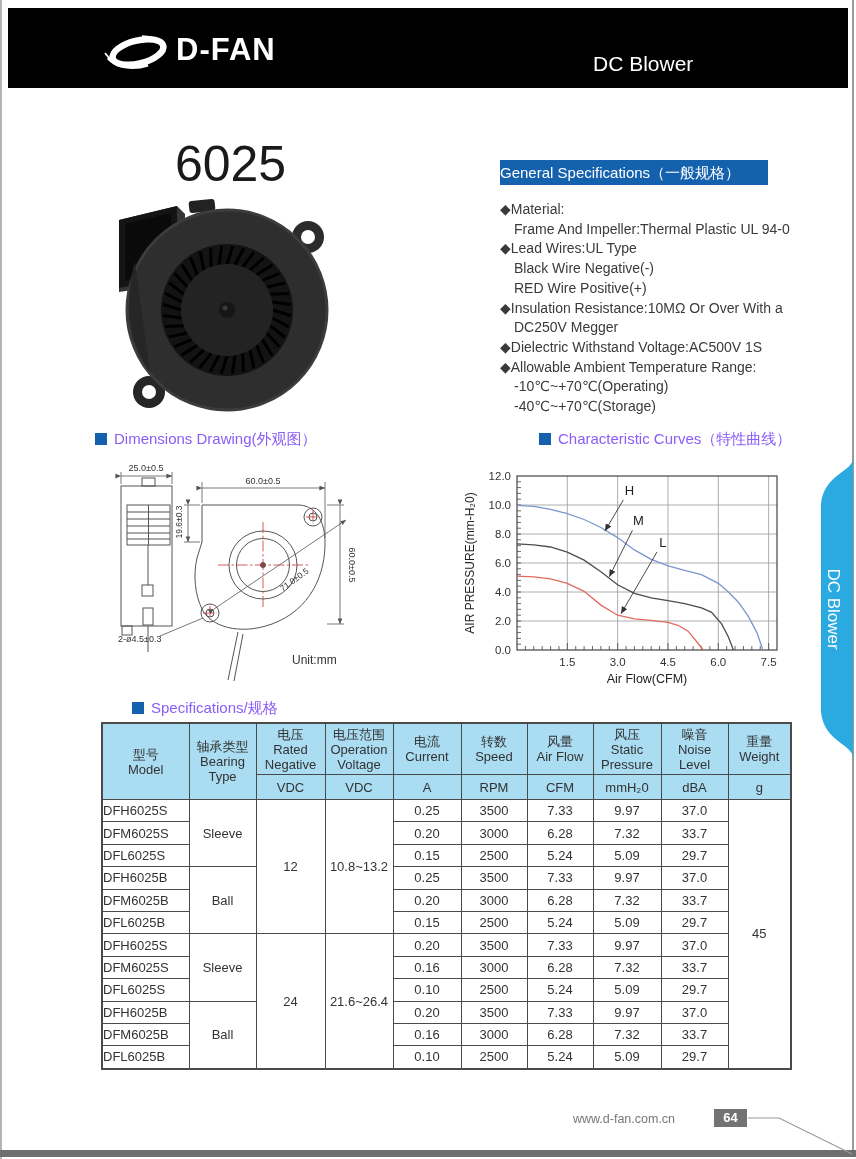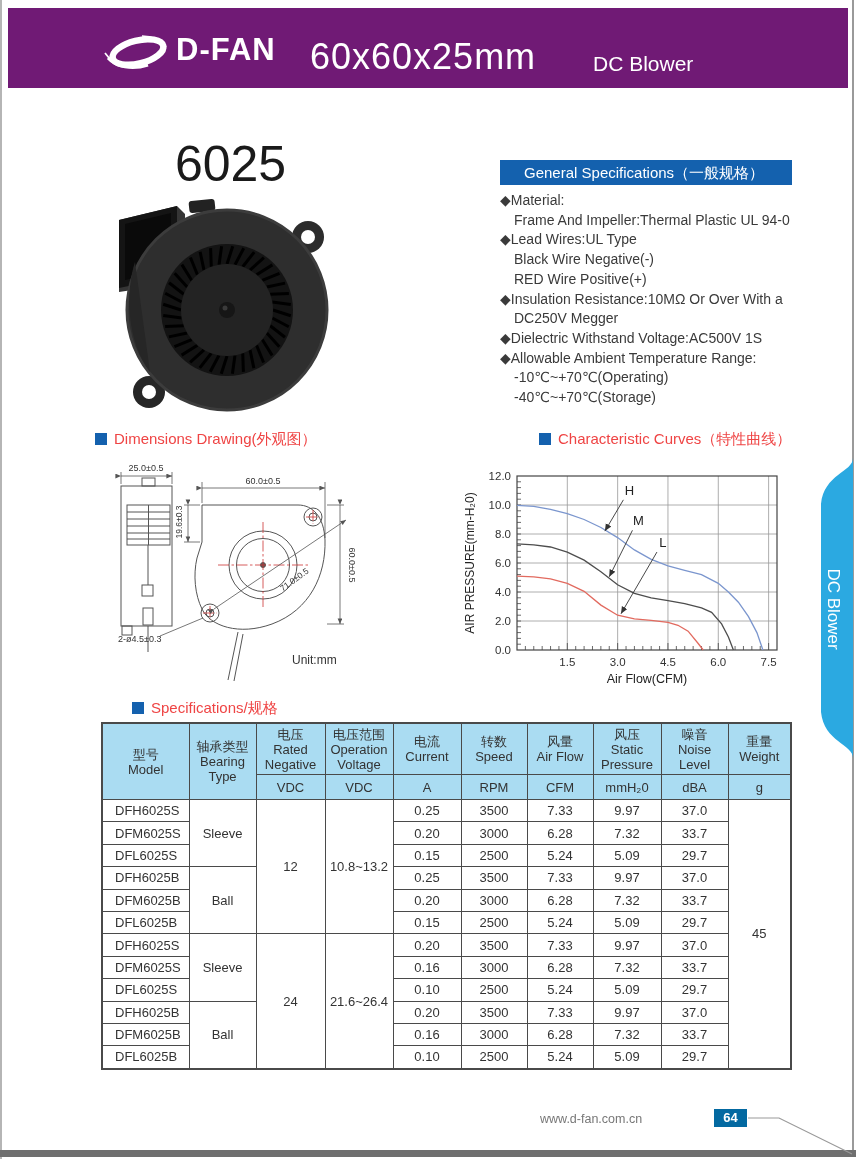--- a/index.html
+++ b/index.html
@@ -3,78 +3,77 @@
 <meta charset="utf-8">
 <style>
   html,body{margin:0;padding:0;background:#e9e9e9;}
   #page{position:relative;width:856px;height:1159px;background:#fff;margin:0 auto;
         font-family:"Liberation Sans","DejaVu Sans",sans-serif;overflow:hidden;}
   .edge-l{position:absolute;left:0;top:0;width:2px;height:1159px;background:#b5b5b5;}
   .edge-r{position:absolute;left:852px;top:0;width:2px;height:1153px;background:#9a9a9a;}
   .edge-b{position:absolute;left:0;top:1150px;width:856px;height:7px;background:#6f6f6f;}
 
   
-  .hdr{position:absolute;left:8px;top:8px;width:840px;height:80px;background:#701a75;color:#fff;}
+  .hdr{position:absolute;left:8px;top:8px;width:840px;height:80px;background:#000000;color:#fff;}
   .hdr .brand{position:absolute;left:168px;top:24px;font-size:31px;font-weight:bold;letter-spacing:1px;}
   .hdr .size{position:absolute;left:302px;top:28px;font-size:36px;font-weight:400;letter-spacing:1px;}
   .hdr .cat{position:absolute;left:585px;top:44px;font-size:21px;}
   .hdr svg{position:absolute;left:96px;top:24px;}
 
   .prod-title{position:absolute;left:148px;top:112px;width:165px;text-align:center;
               font-size:50px;color:#1a1a1a;margin-top:23px;}
 
   
   .gs-title{position:absolute;left:500px;top:160px;width:268px;height:25px;background:#1461ae;
-            color:#fff;font-size:15px;line-height:25px;padding-left:24px;}
-  .gs-list{position:absolute;left:500px;top:191px;width:300px;font-size:14px;color:#3a3a3a;}
+            color:#fff;font-size:15px;line-height:25px;padding-left:0;}
+  .gs-list{position:absolute;left:500px;top:200px;width:300px;font-size:14px;color:#3a3a3a;}
   .gs-list div{line-height:19.7px;}
   .gs-list div.cont{padding-left:14px;}
 
-  .sec-hd{position:absolute;font-size:15px;color:#ef4444;}
+  .sec-hd{position:absolute;font-size:15px;color:#8b5cf6;}
   .sec-hd .sq{display:inline-block;width:12px;height:12px;background:#1461ae;margin-right:7px;
               position:relative;top:1px;}
 
   
   .spec-tbl{position:absolute;left:101px;top:722px;border-collapse:collapse;table-layout:fixed;}
   .spec-tbl td{border:1px solid #4a4a4a;text-align:center;font-size:13px;color:#333;
                padding:0;line-height:15px;}
   .spec-tbl thead td{background:#aadcf2;}
   .spec-tbl .r1 td{height:50px;}
   .spec-tbl .r2 td{height:24px;}
   .spec-tbl tbody td{height:21.4px;}
-  .spec-tbl tbody td.mod{text-align:left;padding-left:12px;}
+  .spec-tbl tbody td.mod{text-align:left;padding-left:0;}
 
   
   .tab{position:absolute;left:814px;top:458px;width:39px;height:300px;}
   .tab .lbl{position:absolute;left:-61px;top:141px;width:160px;text-align:center;color:#fff;
             font-size:17px;transform:rotate(90deg);}
 
   
-  .f-web{position:absolute;left:540px;top:1112px;width:168px;text-align:left;font-size:12.5px;color:#777;}
-  .f-pg{position:absolute;left:714px;top:1109px;width:33px;height:18px;background:#0369a1;color:#fff;
+  .f-web{position:absolute;left:540px;top:1112px;width:168px;text-align:center;font-size:12.5px;color:#777;}
+  .f-pg{position:absolute;left:714px;top:1109px;width:33px;height:18px;background:#737373;color:#fff;
         font-size:13px;font-weight:bold;text-align:center;line-height:18px;}
   .f-lines{position:absolute;left:740px;top:1108px;}
 </style>
 </head>
 <body>
 
 <div id="page">
   <div class="edge-l"></div>
   <div class="edge-r"></div>
   <div class="edge-b"></div>
 
   <div class="hdr">
     <svg width="68" height="40" viewBox="0 0 68 40">
       <ellipse cx="34" cy="20" rx="26" ry="11.5" fill="none" stroke="#fff" stroke-width="6.5" transform="rotate(-14 34 20)"></ellipse>
       <path d="M4,26 C12,35 28,38 44,33" fill="none" stroke="#fff" stroke-width="3"></path>
       <path d="M1,21 C6,29 14,33 24,34" fill="none" stroke="#fff" stroke-width="1.6"></path>
       <path d="M62,15 C58,8 48,4 38,4" fill="none" stroke="#fff" stroke-width="1.6"></path>
     </svg>
     <div class="brand">D-FAN</div>
-    <div class="size">60x60x25mm</div>
     <div class="cat">DC Blower</div>
   </div>
 
   <div class="prod-title">6025</div>
 
   <svg style="position:absolute;left:105px;top:182px;" width="230" height="232" viewBox="0 0 230 232">
 
     <circle cx="203" cy="55" r="16" fill="#2c2c2c"></circle>
       <circle cx="203" cy="55" r="7" fill="#fff"></circle>
     <circle cx="44" cy="210" r="16" fill="#262626"></circle>

